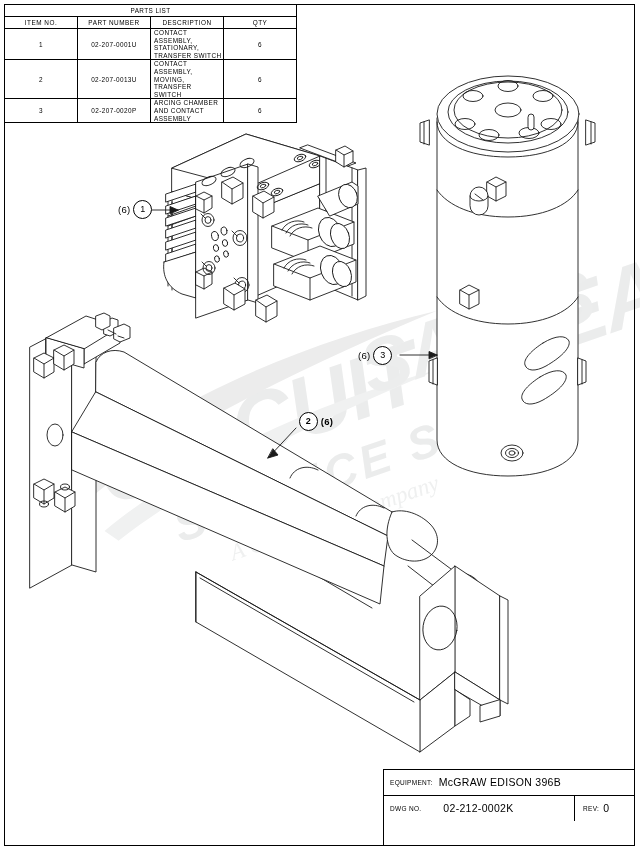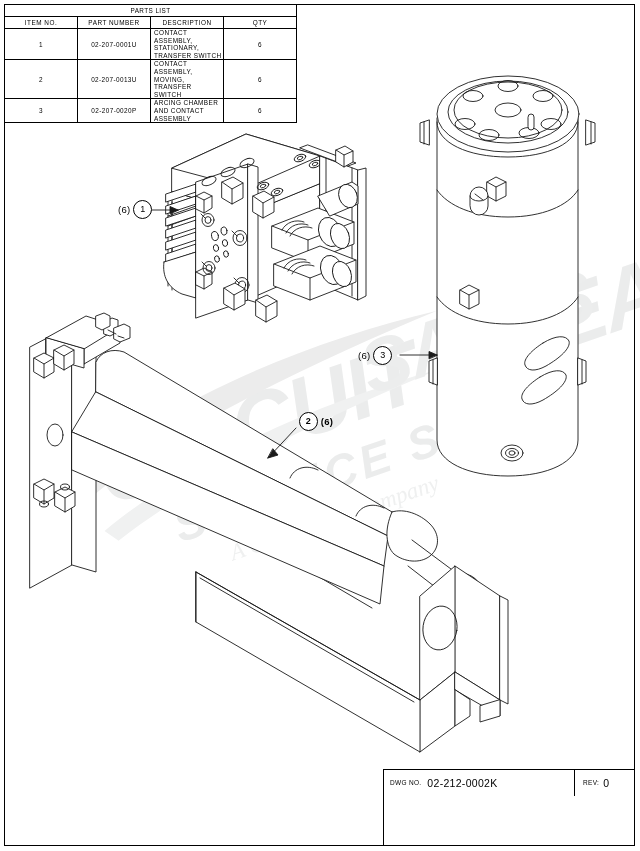--- a/index.html
+++ b/index.html
@@ -34,21 +34,21 @@
 
   
   .logo{position:absolute;left:118px;top:764px;width:252px;height:76px;}
   .logo-txt1{position:absolute;left:16px;top:26px;font-size:20.5px;font-weight:bold;letter-spacing:-.3px;color:#1a1a1a;font-family:"Liberation Sans",sans-serif;transform:scaleY(1.22);transform-origin:left top;}
   .logo-txt2{position:absolute;left:122px;top:48px;font-size:13px;font-weight:bold;font-style:italic;letter-spacing:.8px;color:#1a1a1a;transform:scaleY(1.1);transform-origin:left top;}
   .logo-txt3{position:absolute;left:66px;top:64px;font-size:8px;font-style:italic;color:#1a1a1a;letter-spacing:.1px;}
 
   
   .titleblock{position:absolute;left:383px;top:769px;width:252px;height:77px;box-sizing:border-box;border:1.6px solid #000;background:#fff;}
   .tb-row{position:relative;box-sizing:border-box;border-bottom:1.3px solid #000;height:25.6px;display:flex;align-items:center;}
-  .tb-row.last{border-bottom:none;}
+  .tb-row.last{border-bottom:none;gap:16px;}
   .tb-lbl{font-size:6.5px;letter-spacing:.3px;padding-left:6px;color:#000;}
   .tb-val{font-size:10.5px;letter-spacing:.3px;padding-left:6px;color:#000;}
   .tb-rev{position:absolute;right:0;top:0;bottom:0;width:60px;border-left:1.3px solid #000;display:flex;align-items:center;box-sizing:border-box;}
   .tb-rev .tb-lbl{padding-left:8px;}
   .tb-rev .tb-val{padding-left:4px;}
 </style>
 </head>
 <body>
 
 <div id="page">
@@ -384,20 +384,24 @@
     <span class="qty-paren">(6)</span>
   </div>
 
   <div class="callout" style="left:358px;top:346px;">
     <span class="qty-paren">(6)</span>
     <span class="balloon">3</span>
   </div>
 
 
   <div class="titleblock">
+    <div class="tb-row">
+      <span class="tb-lbl">EQUIPMENT:</span>
+      <span class="tb-val">McGRAW  EDISON  396B</span>
+    </div>
     <div class="tb-row last">
       <span class="tb-lbl">DWG  NO.</span>
       <span class="tb-val">02-212-0002K</span>
       <span class="tb-rev">
         <span class="tb-lbl">REV:</span>
         <span class="tb-val">0</span>
       </span>
     </div>
   </div>
 

